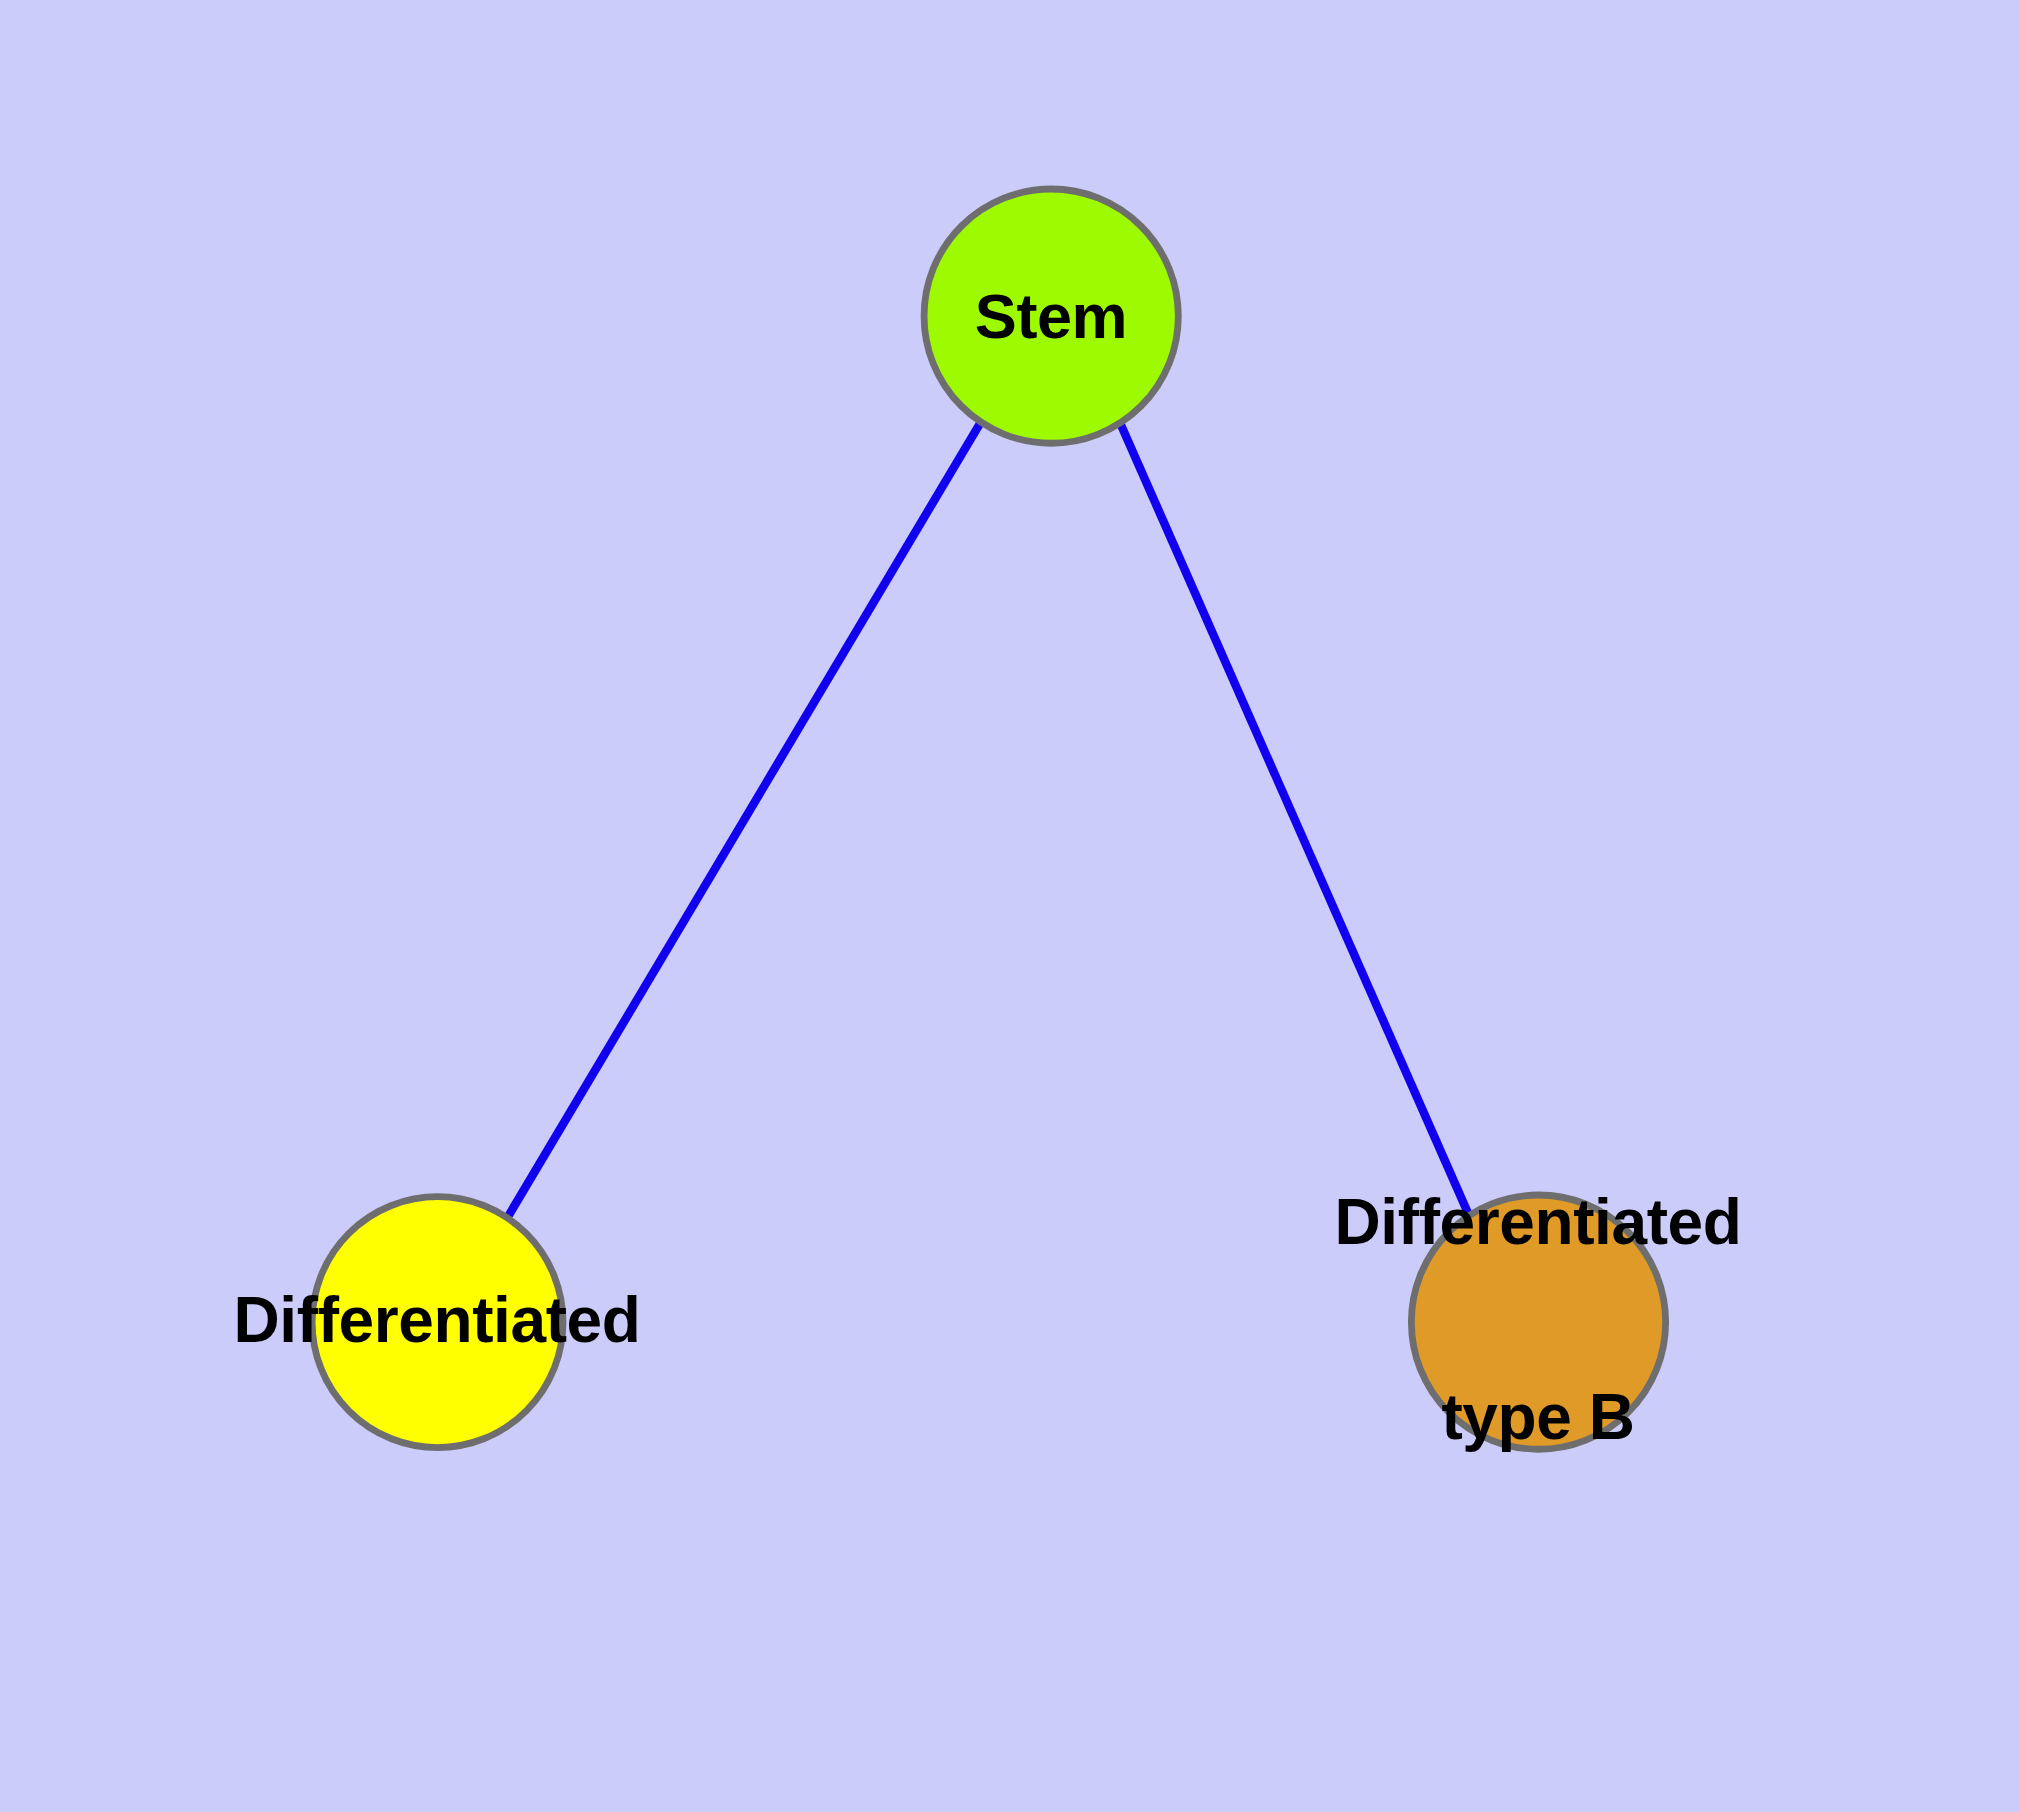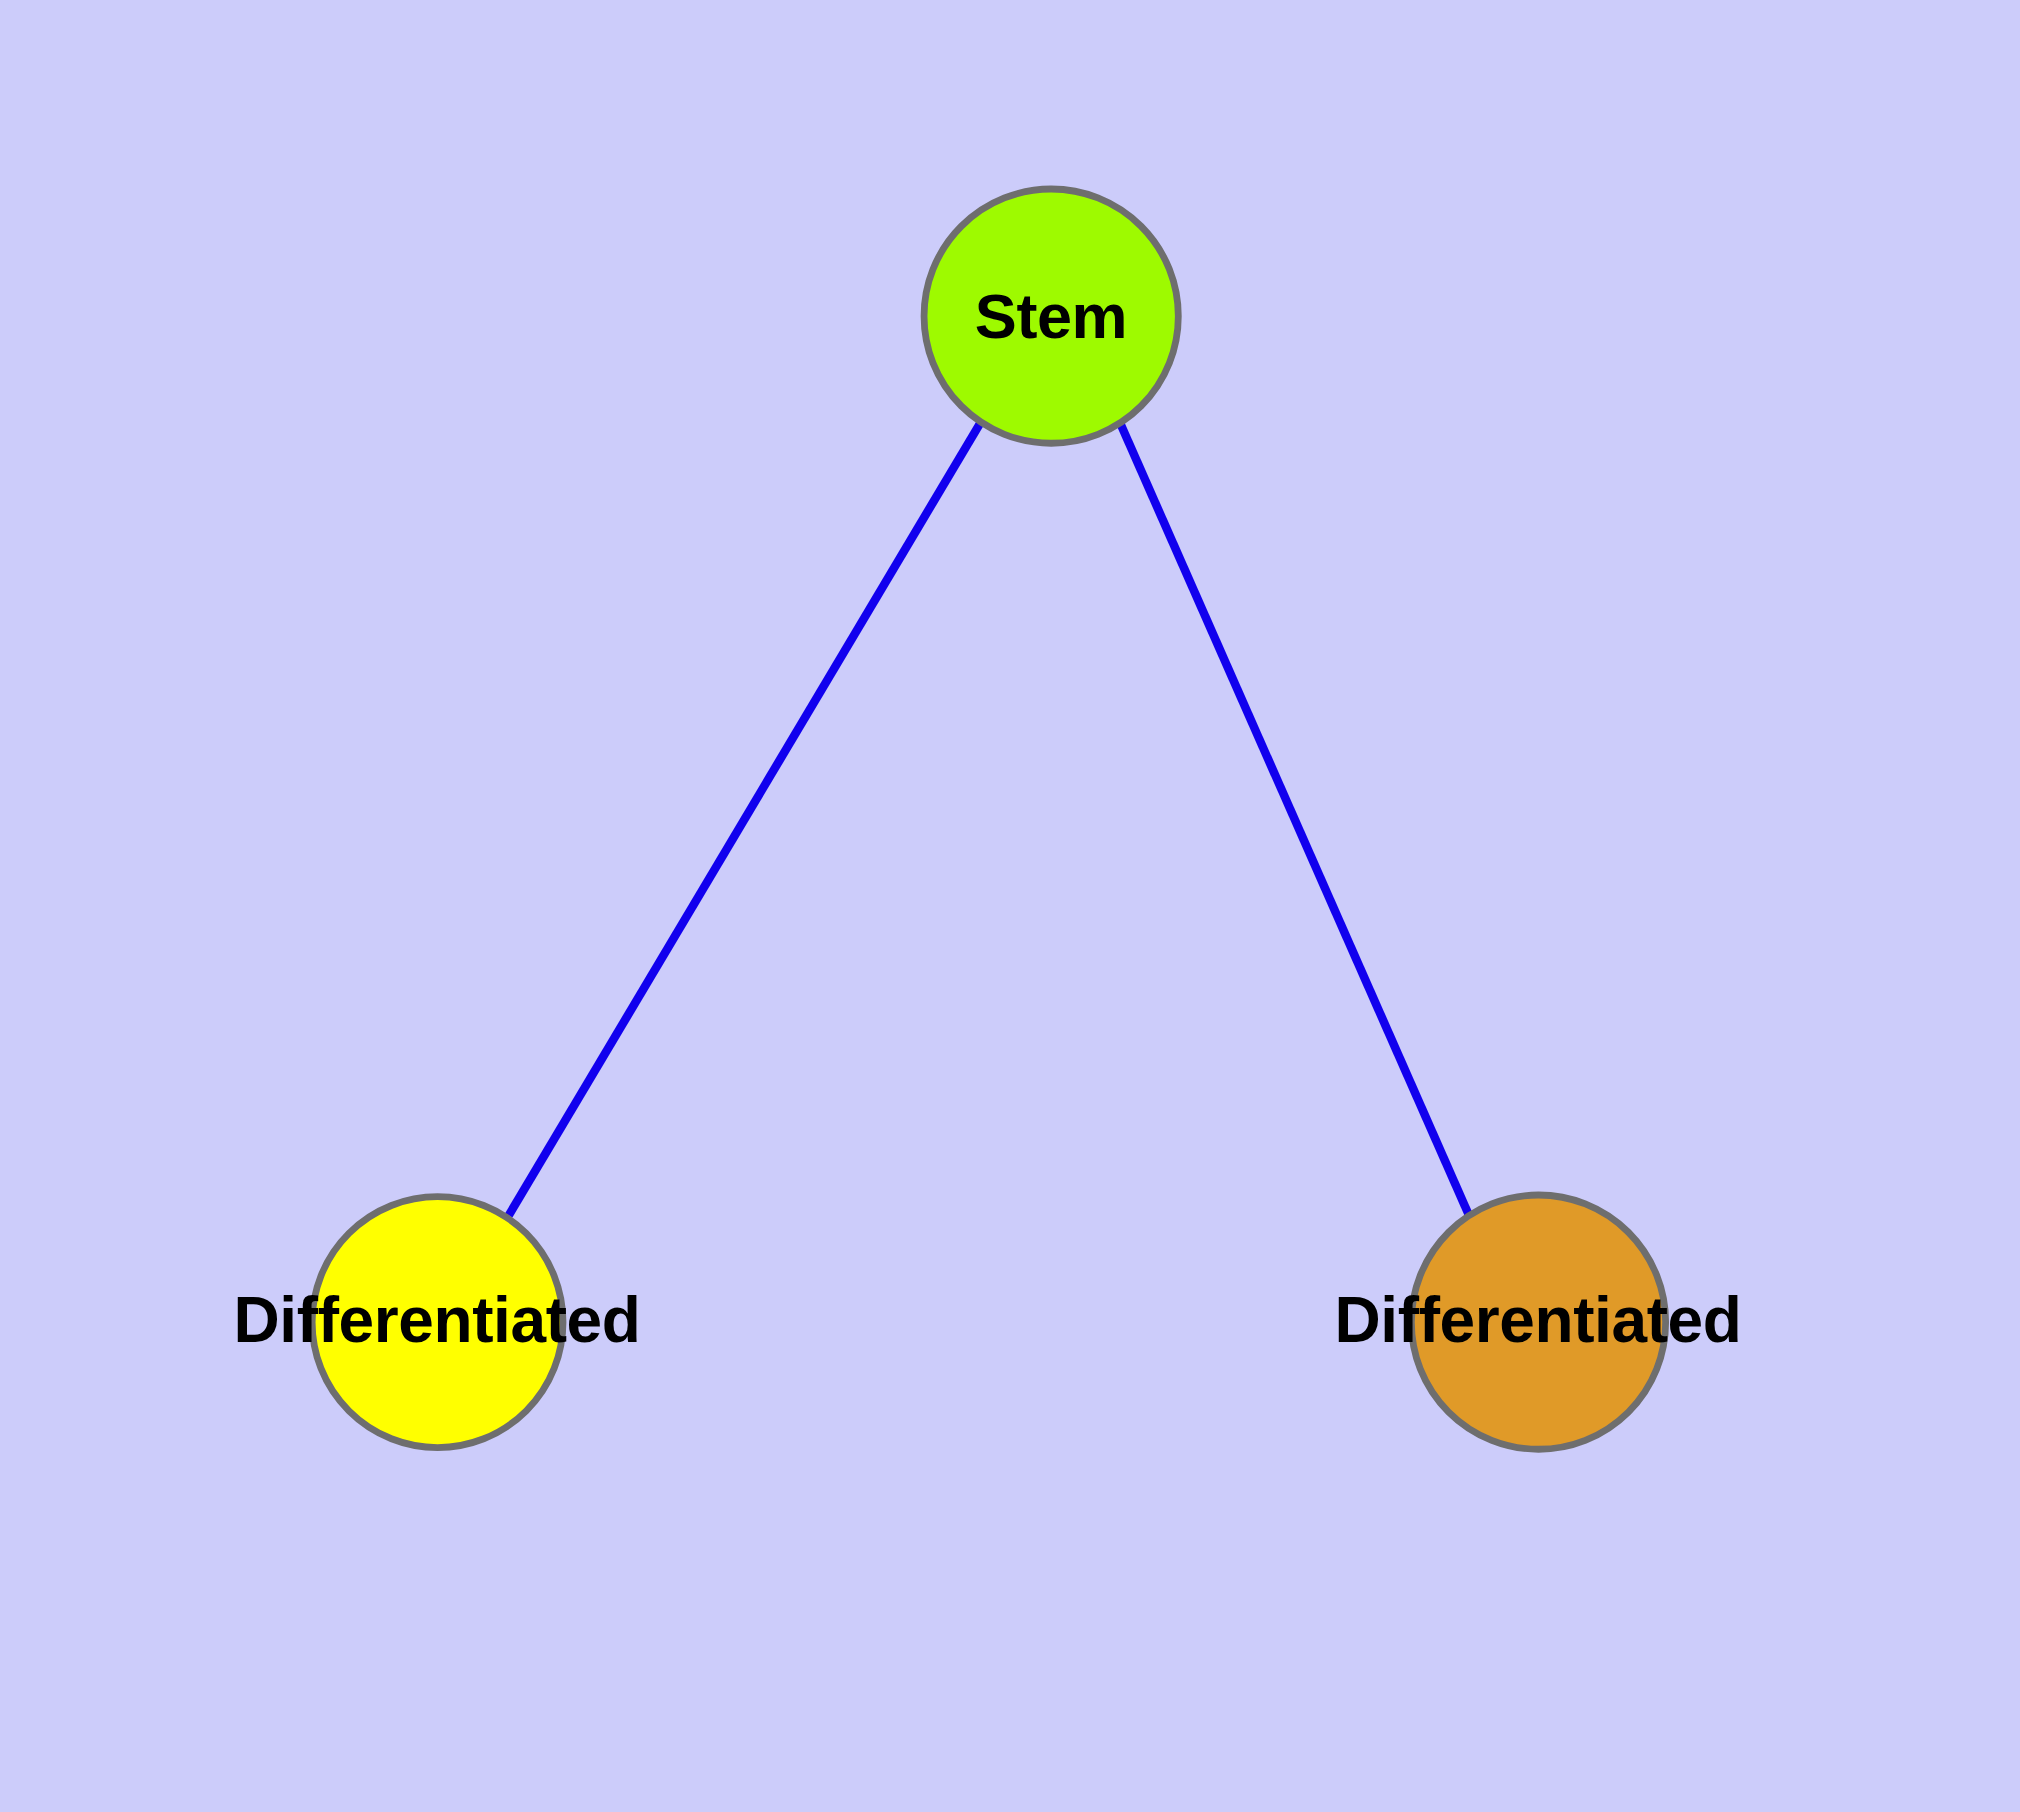--- a/index.html
+++ b/index.html
@@ -68,16 +68,17 @@
   <div class="node-label label-stem" style="left:1051px; top:316px;">
     <div>Stem</div>
   </div>
 
   <div class="node-label label-leaf" style="left:437px; top:1320px;">
     <div>Differentiated</div>
   </div>
 
   <div class="node-label label-leaf" style="left:1538px; top:1320px;">
     <div>Differentiated</div>
+    <div>type B</div>
   </div>
 
 </div>
 
 
 </body></html>

